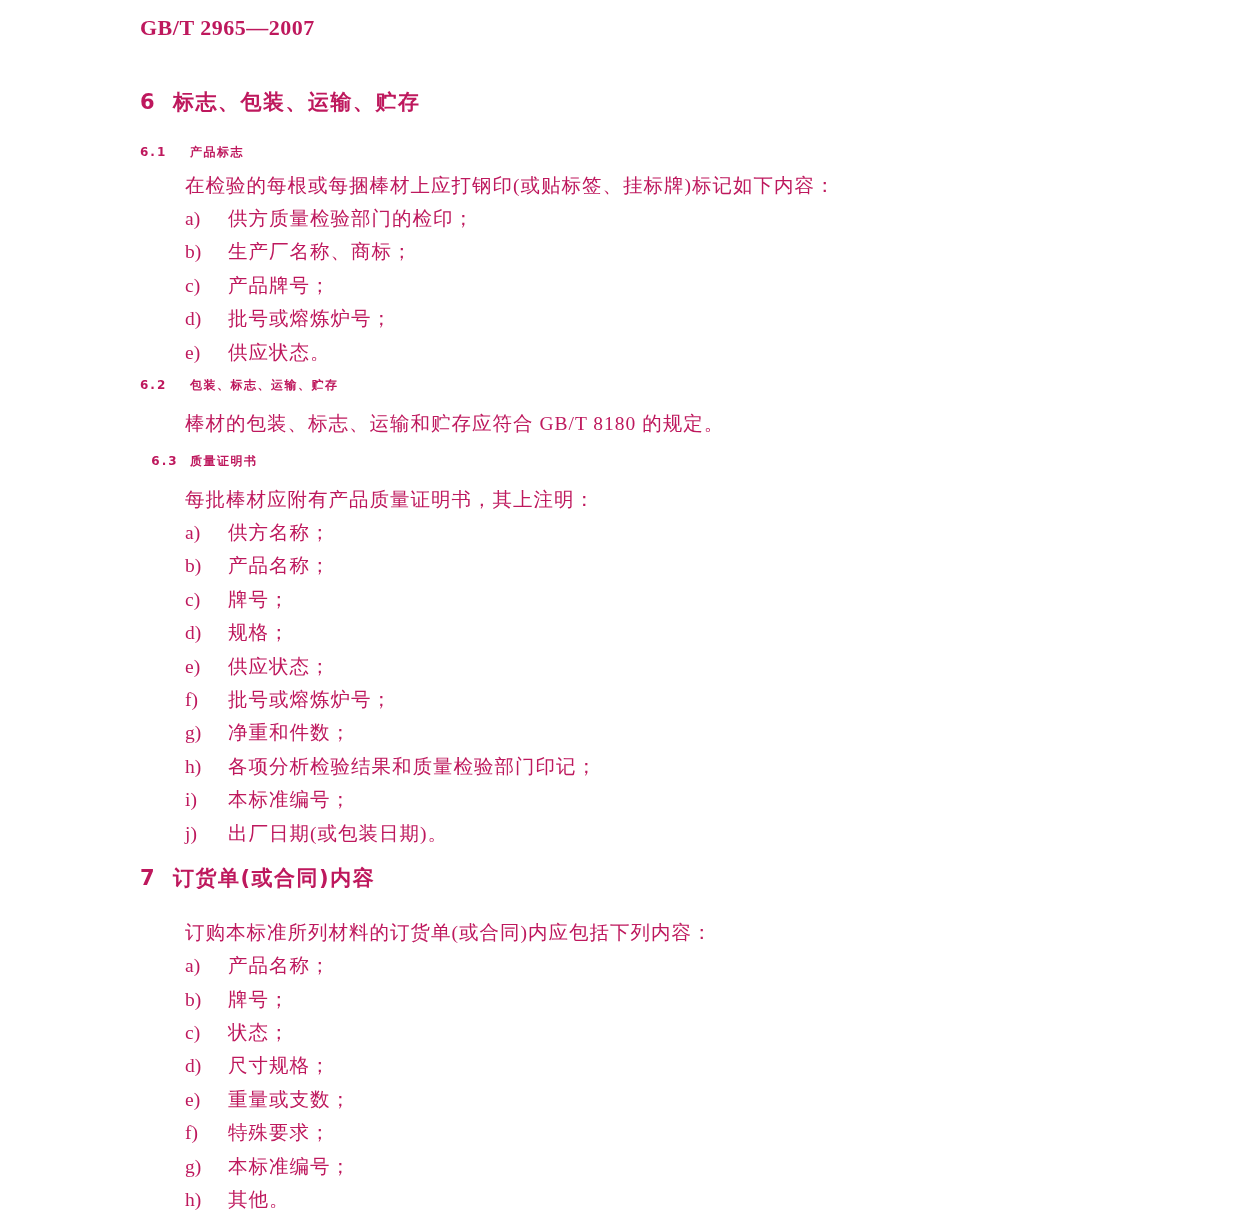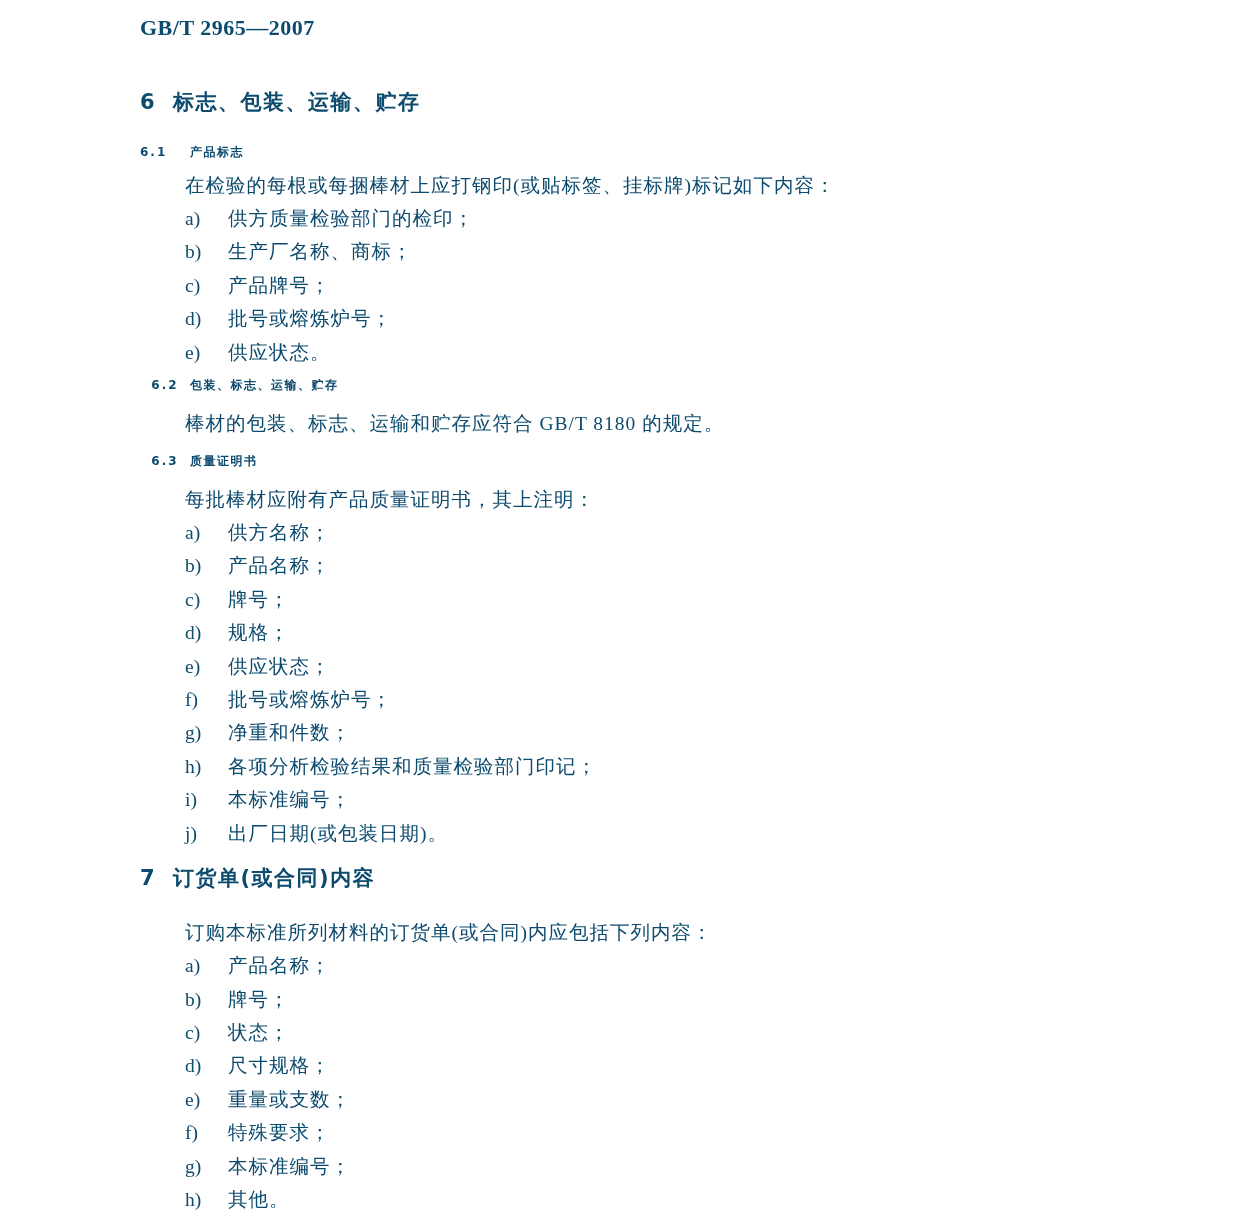--- a/index.html
+++ b/index.html
@@ -5,21 +5,21 @@
   html, body {
     margin: 0;
     padding: 0;
     background: #ffffff;
   }
   .page {
     position: relative;
     width: 1240px;
     height: 1211px;
     background: #ffffff;
-    color: #0c4a6e;
+    color: #be185d;
     overflow: hidden;
     font-family: "Liberation Serif", "DejaVu Serif", serif;
   }
   .doc-number {
     padding-top: 14px;
     margin-left: 140px;
     font-family: "Liberation Serif", "DejaVu Serif", serif;
     font-weight: 700;
     font-size: 22px;
     line-height: 28px;
@@ -38,21 +38,21 @@
   .sec-h2 {
     display: flex;
     font-family: "DejaVu Sans", "Liberation Sans", sans-serif;
     font-weight: 700;
     font-size: 12px;
     line-height: 28px;
     letter-spacing: 1.5px;
   }
   .sec-h2 .sub-num { min-width: 50px; letter-spacing: 2px; }
   .h2-61 { margin: 22px 0 0 140px; }
-  .h2-62 { margin: 2px 0 0 140px; text-align: center; }
+  .h2-62 { margin: 2px 0 0 140px; }
   .h2-63 { margin: 7px 0 0 140px; text-align: center; }
   .para {
     margin: 3px 0 0 185px;
     font-size: 19.5px;
     line-height: 33px;
     letter-spacing: 1px;
   }
   .para-tight { margin-top: 8px; }
   .list { margin: 0; }
   .li {

